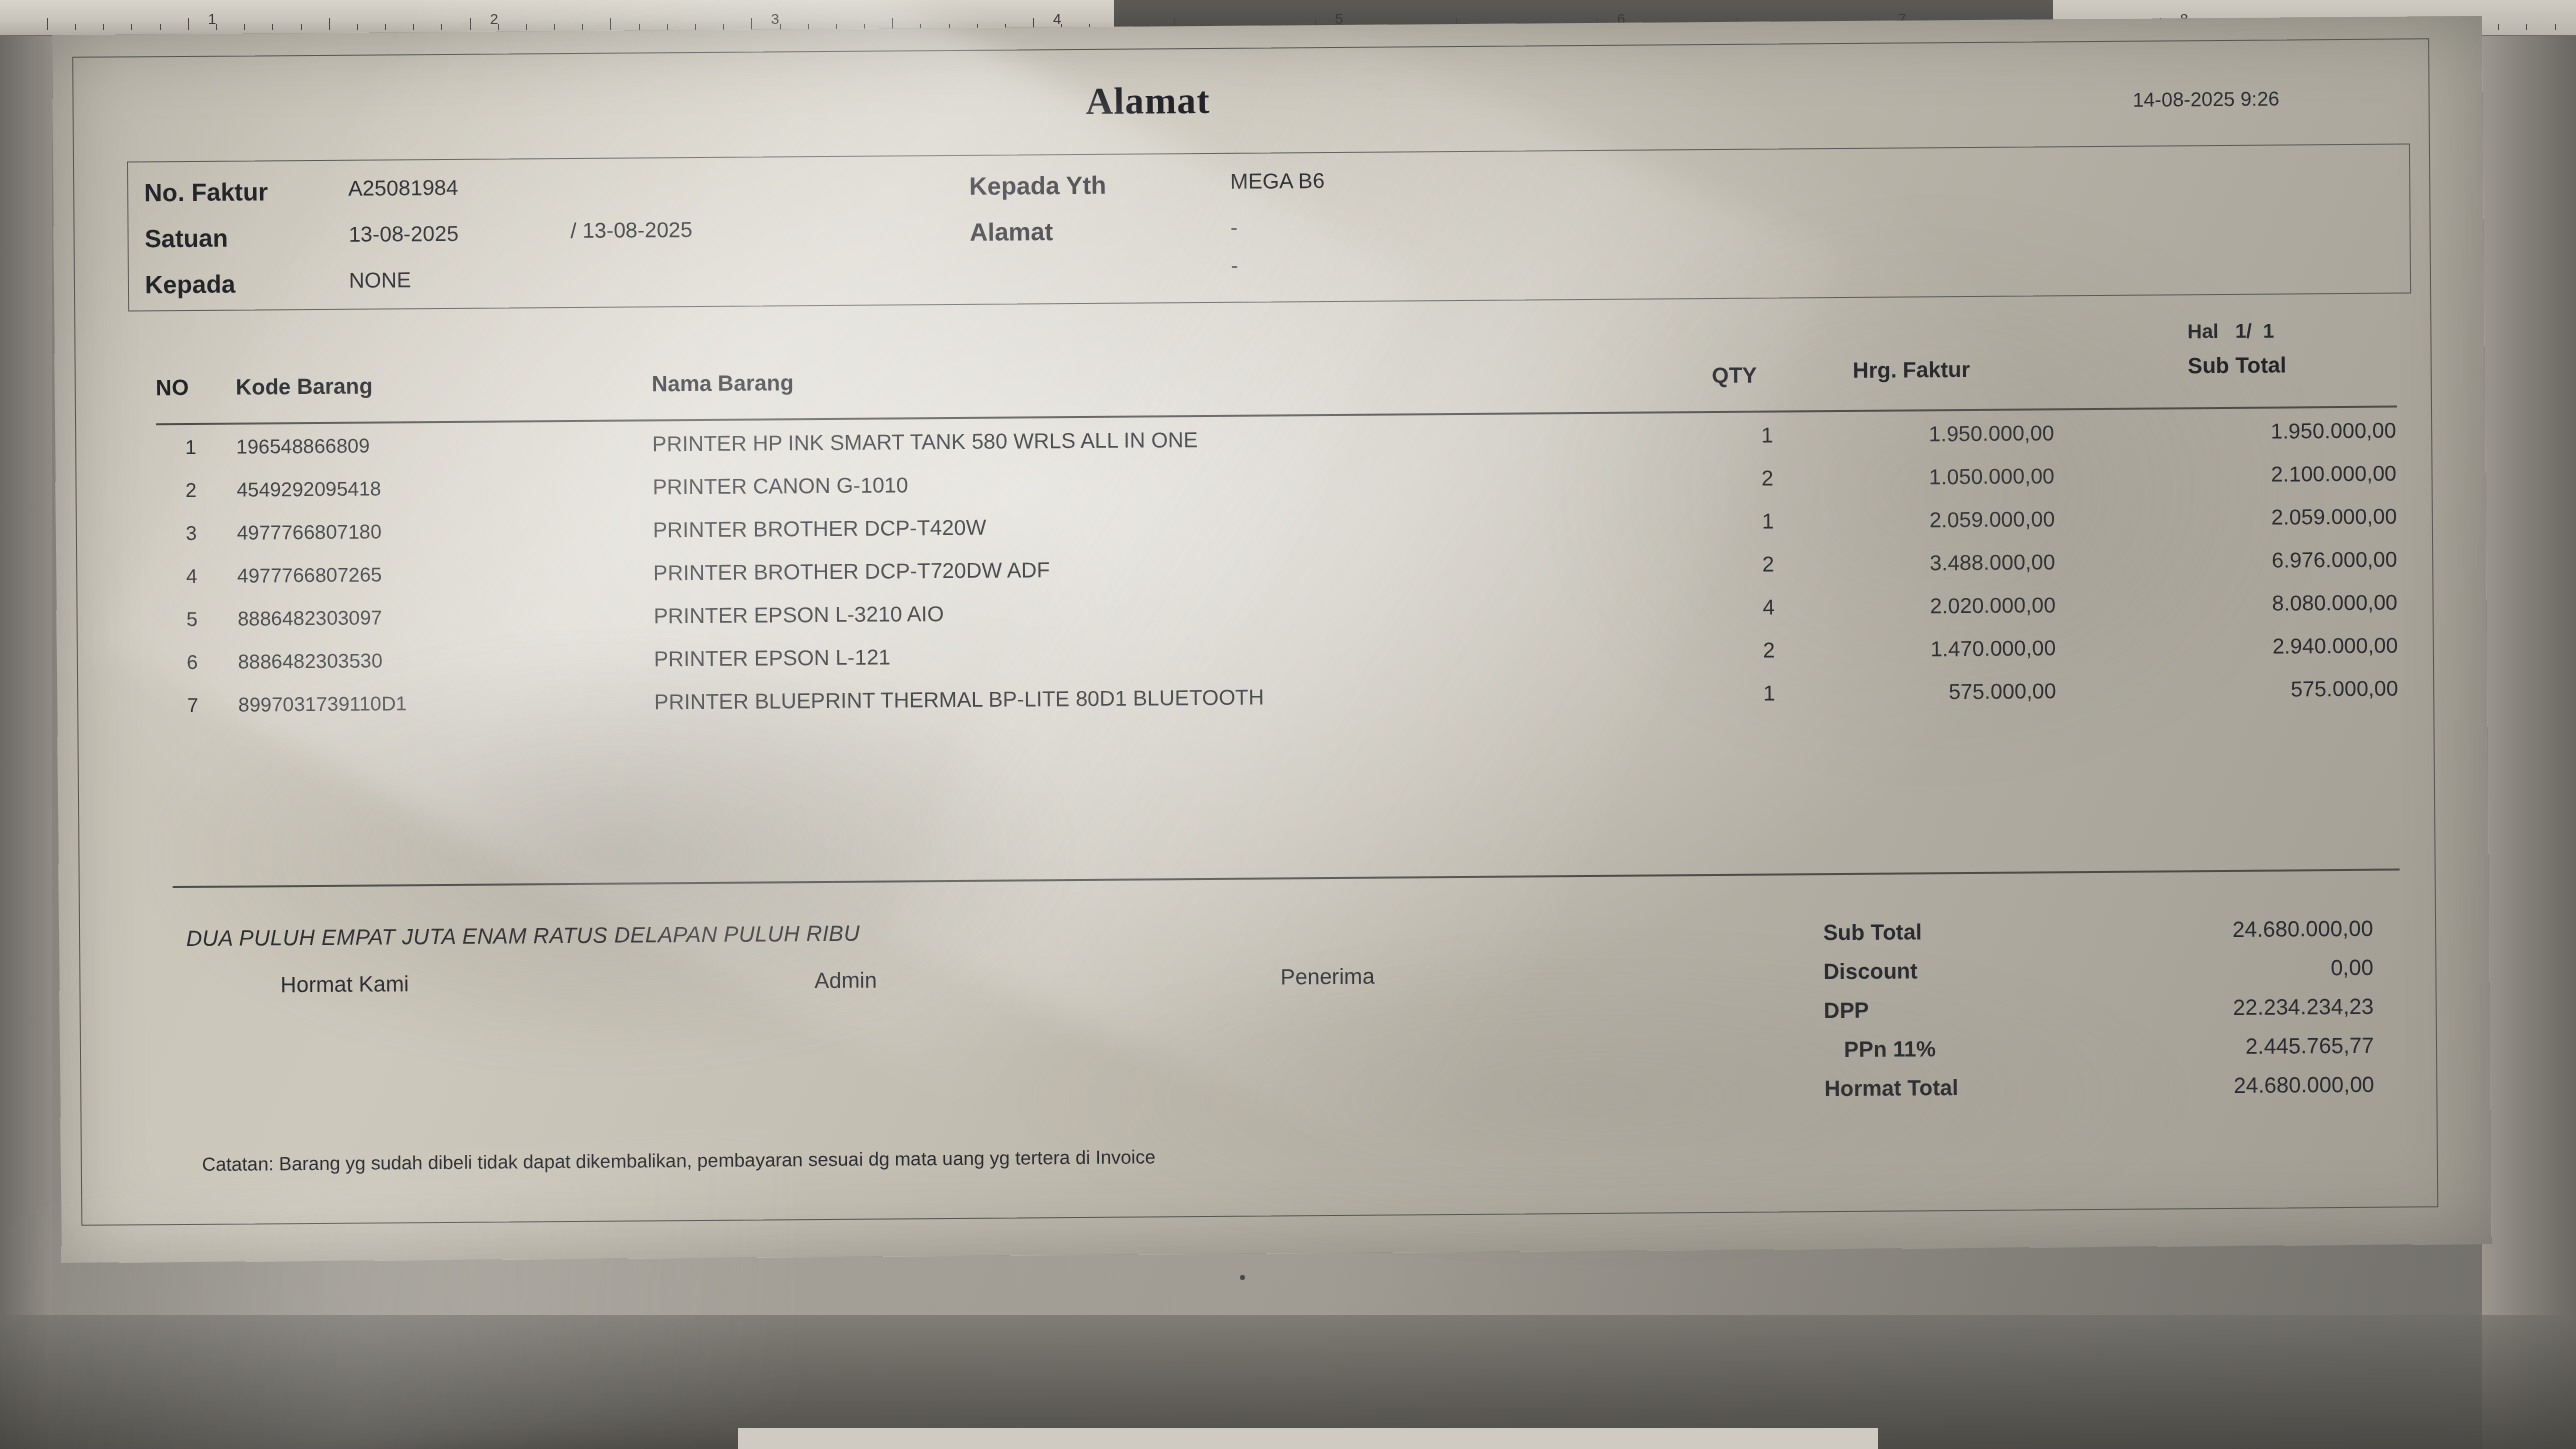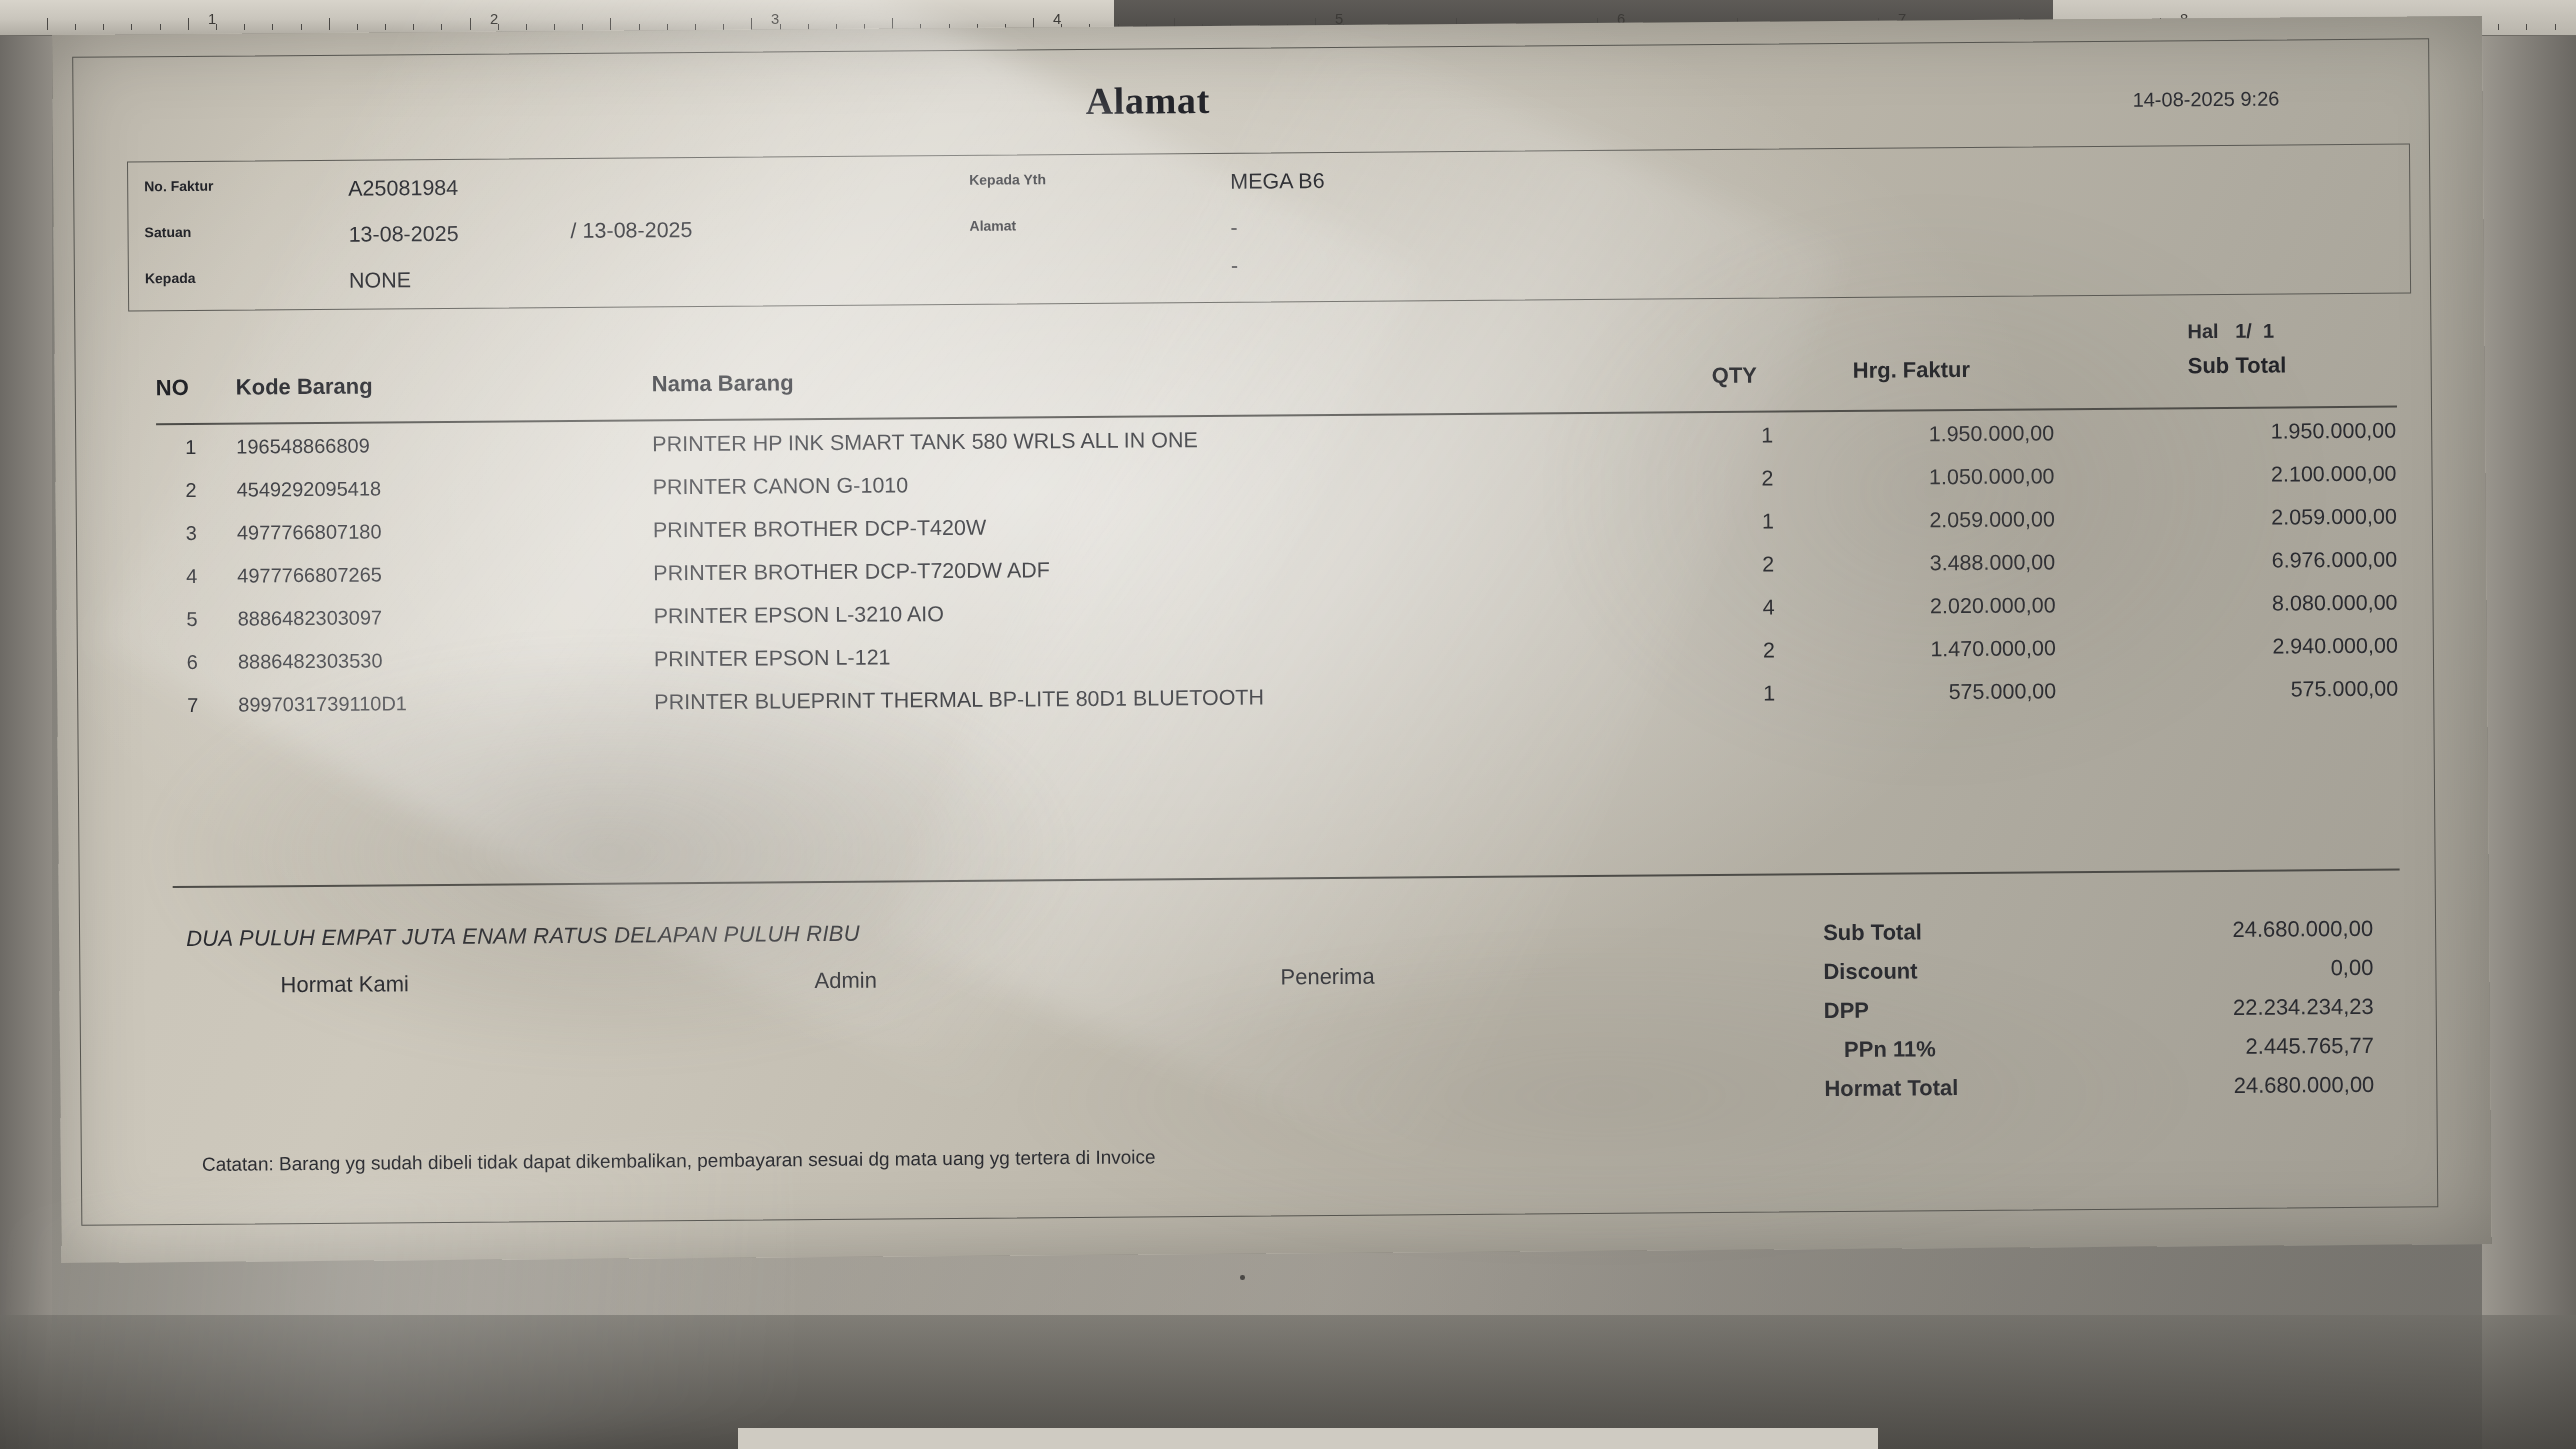--- a/index.html
+++ b/index.html
@@ -130,21 +130,21 @@
     color: #2d2e33;
   }
 
   
   #hdrbox {
     position: absolute;
     left: 74px; top: 127px;
     width: 2281px; height: 148px;
     border: 1.3px solid #5a5954;
   }
-  .lbl { font-size: 14px; font-weight: bold; color: #24252a; }
+  .lbl { font-size: 25px; font-weight: bold; color: #24252a; }
   .val { font-size: 21.5px; color: #24252a; }
 
   #hal { left: 2133px; top: 302px; font-size: 20px; font-weight: bold; }
 
   
   .th { font-size: 22px; font-weight: bold; color: #222328; }
   #hline {
     position: absolute;
     left: 101px; top: 389px;
     width: 2241px; height: 2px;

